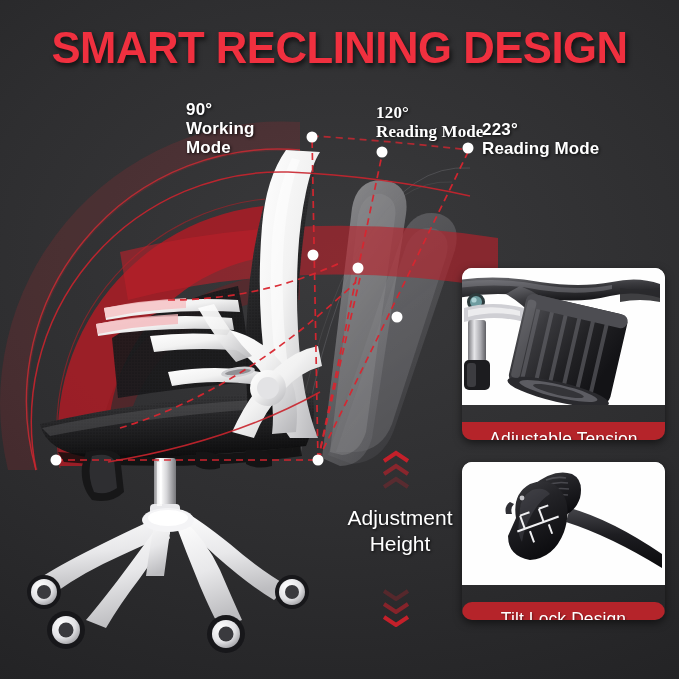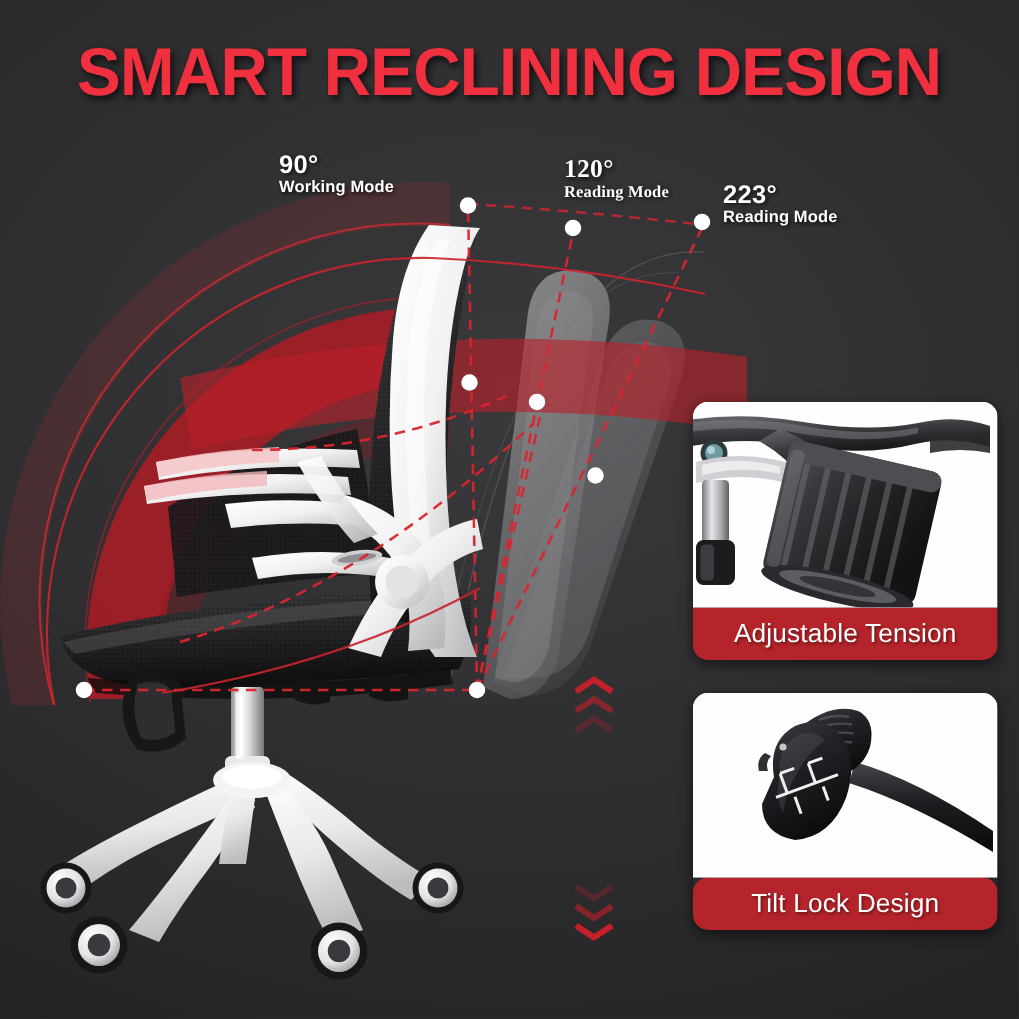--- a/index.html
+++ b/index.html
@@ -29,21 +29,21 @@
     transform:scaleX(.97);
     white-space:nowrap;
     font-stretch:condensed;
   }
   
   .svglayer { position:absolute; left:0; top:0; width:679px; height:679px; pointer-events:none; }
   
   .anglelabel { position:absolute; color:#fff; line-height:1.12; }
   .anglelabel .deg { font-size:17px; font-weight:bold; letter-spacing:.2px;
      text-shadow:1px 1px 3px rgba(0,0,0,.8); display:block; }
-  .anglelabel .mode { font-size:11px; font-weight:bold; letter-spacing:.1px;
+  .anglelabel .mode { font-size:17px; font-weight:bold; letter-spacing:.1px;
      text-shadow:1px 1px 3px rgba(0,0,0,.8); display:block; }
   #lab90  { left:186px; top:100px; width:110px; }
   #lab120 { left:376px; top:103px; width:110px;font-family:Liberation Serif, serif; }
   #lab135 { left:482px; top:120px; width:120px; }
   
   #adjblock {
     position:absolute; left:326px; top:505px; width:148px;
     text-align:center; color:#fff;
     font-size:21px; line-height:1.22; font-weight:normal;
     text-shadow:1px 1px 3px rgba(0,0,0,.8);
@@ -58,20 +58,21 @@
   #card-tension { left:462px; top:268px; height:172px; }
   #card-tilt    { left:462px; top:462px; height:158px; }
   .photo { position:relative; width:100%; background:#fff; overflow:hidden; }
   #card-tension .photo { height:137px; }
   #card-tilt .photo    { height:123px; }
   .caption {
     height:35px; background:#b5242a; color:#fff;
     display:flex; align-items:center; justify-content:center;
     font-size:17.5px; letter-spacing:.1px;
     text-shadow:1px 1px 2px rgba(0,0,0,.45);
+    margin-top:17px;
   }
   #card-tilt .caption { height:35px;border-radius:10px; }
 </style>
 </head>
 <body>
 
 <div id="stage">
 
   <div id="title">SMART RECLINING DESIGN</div>
 
@@ -289,20 +290,24 @@
       <path d="M3 11 L15 3 L27 11" fill="none" stroke="#c4202a" stroke-width="4" opacity="1"></path>
     </svg>
     <svg class="chev" viewBox="0 0 30 13">
       <path d="M3 11 L15 3 L27 11" fill="none" stroke="#c4202a" stroke-width="4" opacity=".6"></path>
     </svg>
     <svg class="chev" viewBox="0 0 30 13">
       <path d="M3 11 L15 3 L27 11" fill="none" stroke="#c4202a" stroke-width="4" opacity=".28"></path>
     </svg>
   </div>
 
+  <div id="adjblock">
+    <span>Adjustment</span><br>
+    <span>Height</span>
+  </div>
 
   <div class="chevstack" id="chevdown">
     <svg class="chev" viewBox="0 0 30 13">
       <path d="M3 3 L15 11 L27 3" fill="none" stroke="#c4202a" stroke-width="4" opacity=".28"></path>
     </svg>
     <svg class="chev" viewBox="0 0 30 13">
       <path d="M3 3 L15 11 L27 3" fill="none" stroke="#c4202a" stroke-width="4" opacity=".6"></path>
     </svg>
     <svg class="chev" viewBox="0 0 30 13">
       <path d="M3 3 L15 11 L27 3" fill="none" stroke="#c4202a" stroke-width="4" opacity="1"></path>

